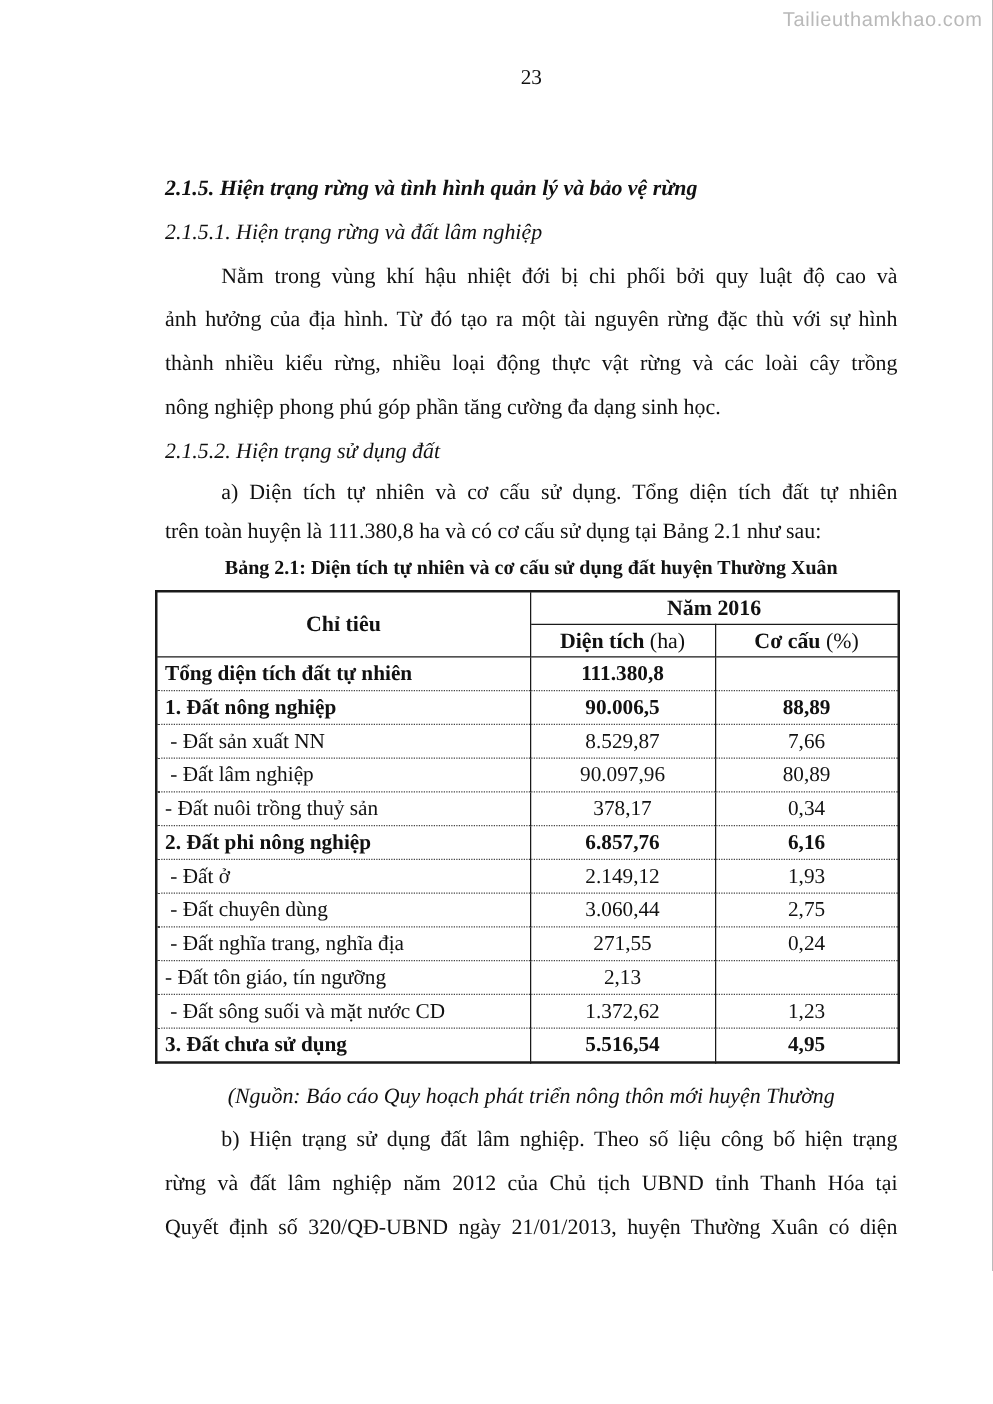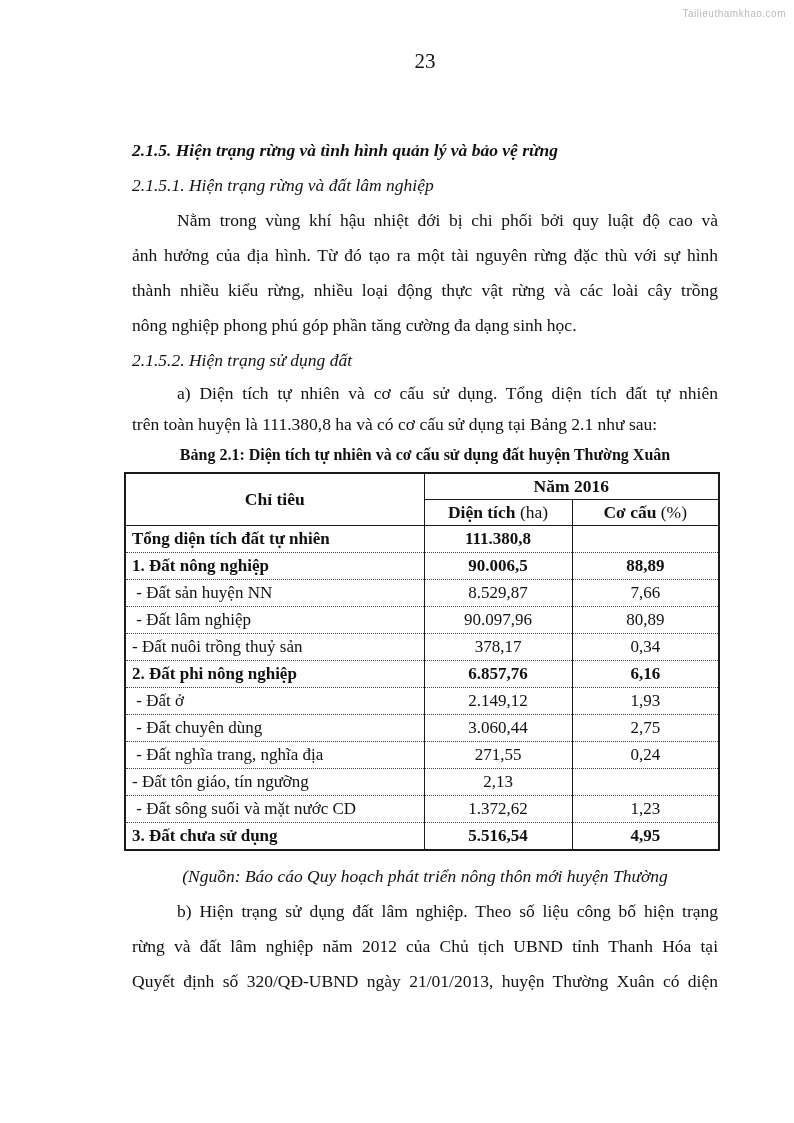--- a/index.html
+++ b/index.html
@@ -5,25 +5,25 @@
   html, body { margin: 0; padding: 0; background: #888; }
   .page {
     width: 794px; height: 1123px; background: #ffffff; position: relative;
     overflow: hidden; margin: 0 auto;
     font-family: "Liberation Serif", "DejaVu Serif", serif;
     color: #111;
   }
   .watermark {
     position: absolute; top: 8px; right: 8px;
     font-family: "Liberation Sans", sans-serif;
-    font-size: 10px; color: #b9b9b9; letter-spacing: 0.5px;
+    font-size: 16px; color: #b9b9b9; letter-spacing: 0.5px;
   }
   .pagenum {
     margin: 50px 0 0 132px; width: 586px;
-    text-align: center; font-size: 21px; line-height: 23px;
+    text-align: center; font-size: 17px; line-height: 23px;
   }
   .content {
     margin-left: 132px; width: 586px;
     font-size: 17.5px; line-height: 35px;
   }
   .h-bold-italic { font-weight: bold; font-style: italic; margin-top: 60px; }
   .h-italic { font-style: italic; }
   .line { white-space: nowrap; }
   .jl { text-align: justify; text-align-last: justify; white-space: normal; }
   .indent { text-indent: 45px; }
@@ -112,21 +112,21 @@
             <td class="lbl">Tổng diện tích đất tự nhiên</td>
             <td class="num">111.380,8</td>
             <td class="num"></td>
           </tr>
           <tr class="bold-row">
             <td class="lbl">1. Đất nông nghiệp</td>
             <td class="num">90.006,5</td>
             <td class="num">88,89</td>
           </tr>
           <tr>
-            <td class="lbl"> - Đất sản huyện NN</td>
+            <td class="lbl"> - Đất sản xuất NN</td>
             <td class="num">8.529,87</td>
             <td class="num">7,66</td>
           </tr>
           <tr>
             <td class="lbl"> - Đất lâm nghiệp</td>
             <td class="num">90.097,96</td>
             <td class="num">80,89</td>
           </tr>
           <tr>
             <td class="lbl">- Đất nuôi trồng thuỷ sản</td>

